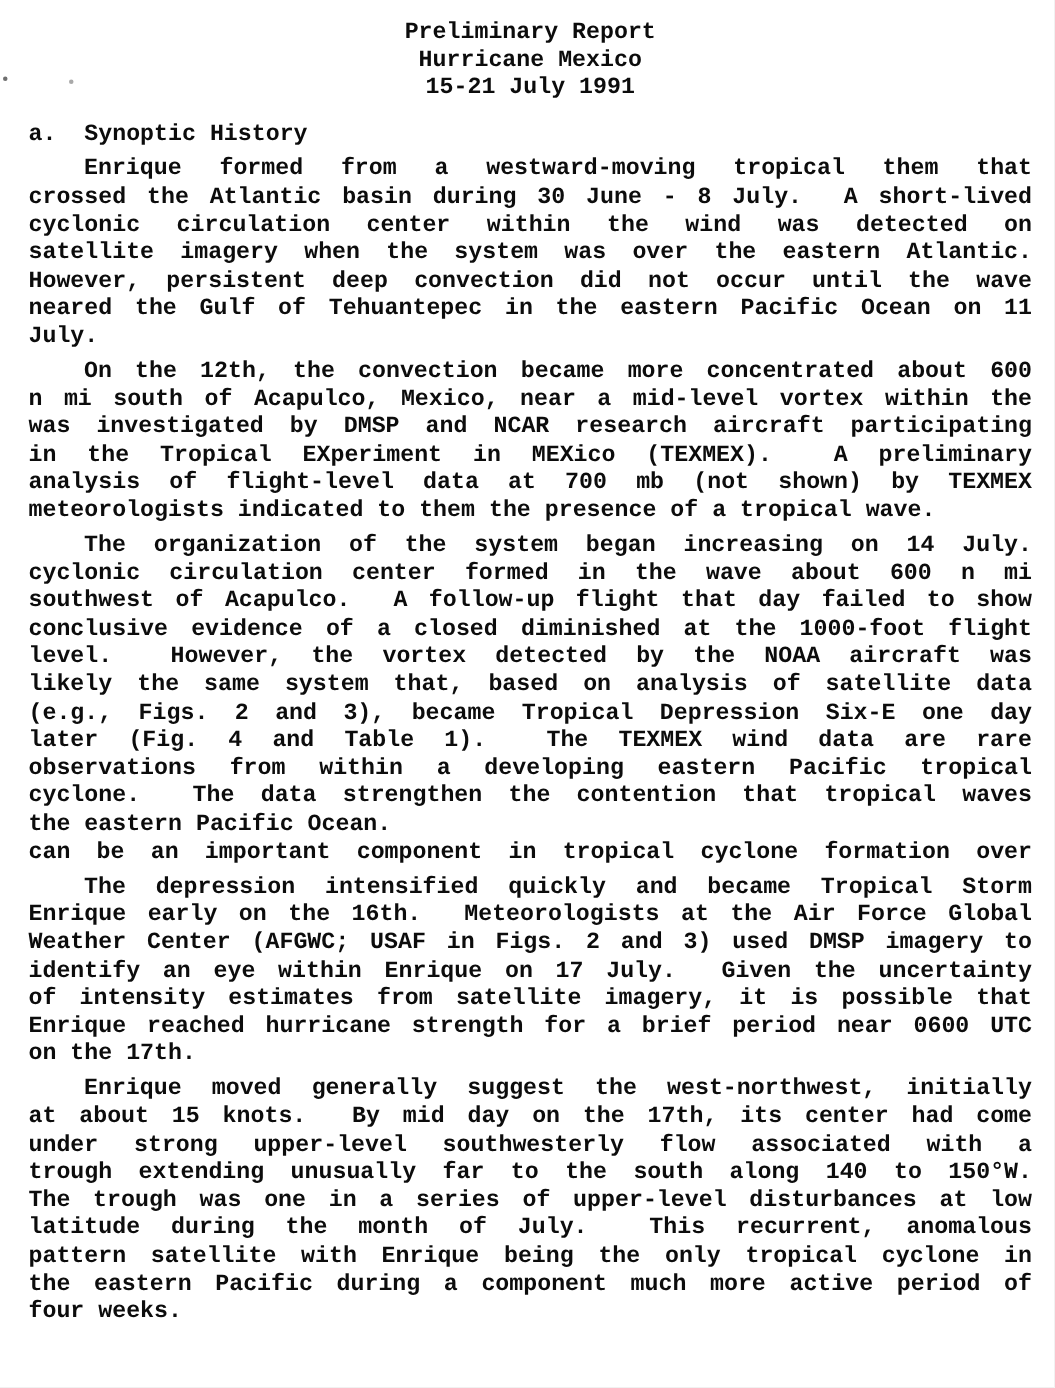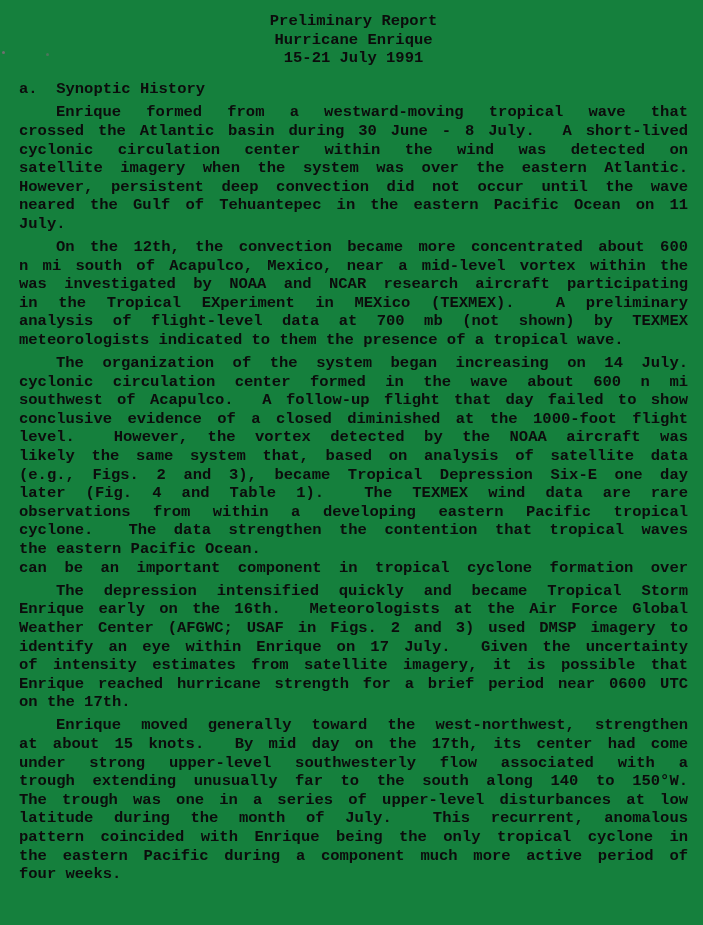--- a/index.html
+++ b/index.html
@@ -4,21 +4,21 @@
 <style>
   html, body {
     margin: 0;
     padding: 0;
     background: #e8e8e8;
   }
   .page {
     position: relative;
     width: 703px;
     height: 925px;
-    background: #15803d;
+    background: #ffffff;
     box-sizing: border-box;
     padding: 12px 15px 0 19px;
     font-family: "Liberation Mono", "DejaVu Sans Mono", monospace;
     font-size: 15.5px;
     font-weight: bold;
     line-height: 18.6px;
     color: #0c0c0c;
     overflow: hidden;
   }
   .title-block {
@@ -57,40 +57,40 @@
 </style>
 </head>
 <body>
 
 <div class="page">
   <div class="speck s1"></div>
   <div class="speck s2"></div>
 
   <header class="title-block">
     <div class="line center">Preliminary Report</div>
-    <div class="line center">Hurricane Enrique</div>
+    <div class="line center">Hurricane Mexico</div>
     <div class="line center">15-21 July 1991</div>
   </header>
 
   <div class="line nj heading">a.  Synoptic History</div>
 
   <main id="body-text">
       <div class="para">
-        <div class="line ind">Enrique formed from a westward-moving tropical wave that</div>
+        <div class="line ind">Enrique formed from a westward-moving tropical them that</div>
         <div class="line">crossed the Atlantic basin during 30 June - 8 July.  A short-lived</div>
         <div class="line">cyclonic circulation center within the wind was detected on</div>
         <div class="line">satellite imagery when the system was over the eastern Atlantic.</div>
         <div class="line">However, persistent deep convection did not occur until the wave</div>
         <div class="line">neared the Gulf of Tehuantepec in the eastern Pacific Ocean on 11</div>
         <div class="line nj">July.</div>
       </div>
       <div class="para">
         <div class="line ind">On the 12th, the convection became more concentrated about 600</div>
         <div class="line">n mi south of Acapulco, Mexico, near a mid-level vortex within the</div>
-        <div class="line">was investigated by NOAA and NCAR research aircraft participating</div>
+        <div class="line">was investigated by DMSP and NCAR research aircraft participating</div>
         <div class="line">in the Tropical EXperiment in MEXico (TEXMEX).  A preliminary</div>
         <div class="line">analysis of flight-level data at 700 mb (not shown) by TEXMEX</div>
         <div class="line nj">meteorologists indicated to them the presence of a tropical wave.</div>
       </div>
       <div class="para">
         <div class="line ind">The organization of the system began increasing on 14 July.</div>
         <div class="line">cyclonic circulation center formed in the wave about 600 n mi</div>
         <div class="line">southwest of Acapulco.  A follow-up flight that day failed to show</div>
         <div class="line">conclusive evidence of a closed diminished at the 1000-foot flight</div>
         <div class="line">level.  However, the vortex detected by the NOAA aircraft was</div>
@@ -105,24 +105,24 @@
       <div class="para">
         <div class="line ind">The depression intensified quickly and became Tropical Storm</div>
         <div class="line">Enrique early on the 16th.  Meteorologists at the Air Force Global</div>
         <div class="line">Weather Center (AFGWC; USAF in Figs. 2 and 3) used DMSP imagery to</div>
         <div class="line">identify an eye within Enrique on 17 July.  Given the uncertainty</div>
         <div class="line">of intensity estimates from satellite imagery, it is possible that</div>
         <div class="line">Enrique reached hurricane strength for a brief period near 0600 UTC</div>
         <div class="line nj">on the 17th.</div>
       </div>
       <div class="para">
-        <div class="line ind">Enrique moved generally toward the west-northwest, strengthen</div>
+        <div class="line ind">Enrique moved generally suggest the west-northwest, initially</div>
         <div class="line">at about 15 knots.  By mid day on the 17th, its center had come</div>
         <div class="line">under strong upper-level southwesterly flow associated with a</div>
         <div class="line">trough extending unusually far to the south along 140 to 150°W.</div>
         <div class="line">The trough was one in a series of upper-level disturbances at low</div>
         <div class="line">latitude during the month of July.  This recurrent, anomalous</div>
-        <div class="line">pattern coincided with Enrique being the only tropical cyclone in</div>
+        <div class="line">pattern satellite with Enrique being the only tropical cyclone in</div>
         <div class="line">the eastern Pacific during a component much more active period of</div>
         <div class="line nj">four weeks.</div>
       </div>
     </main>
 </div>
 
 </body></html>

